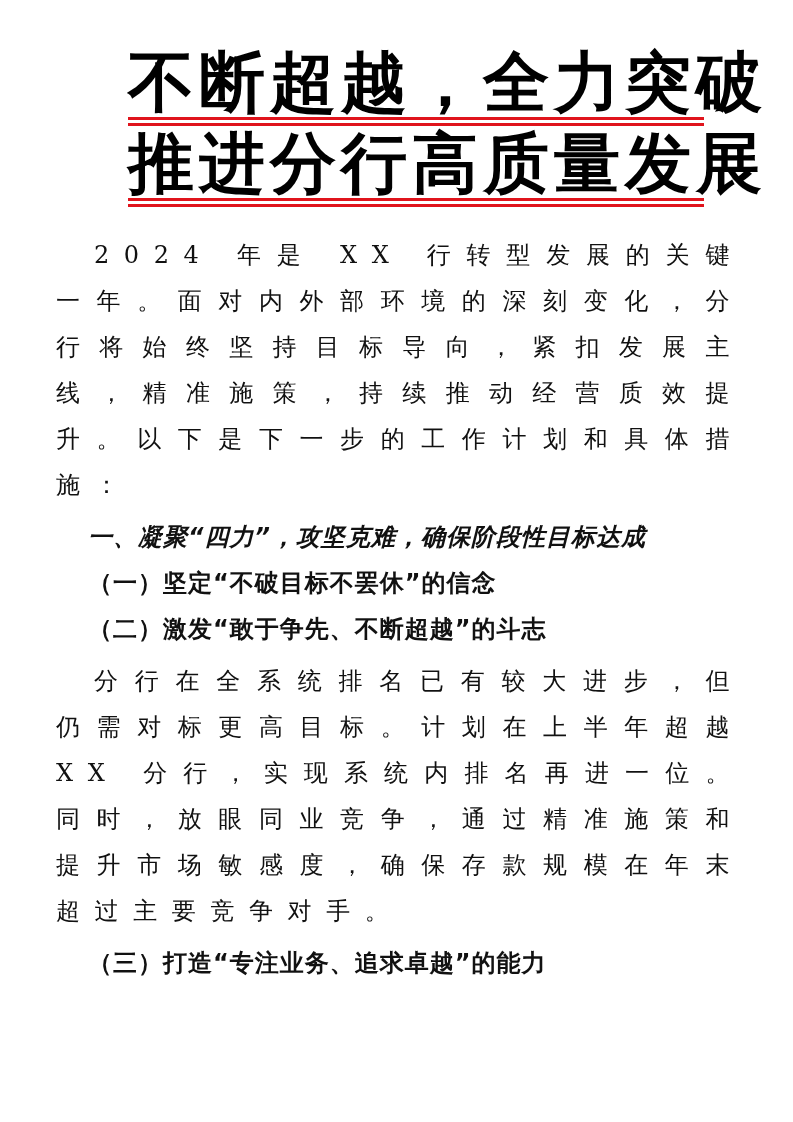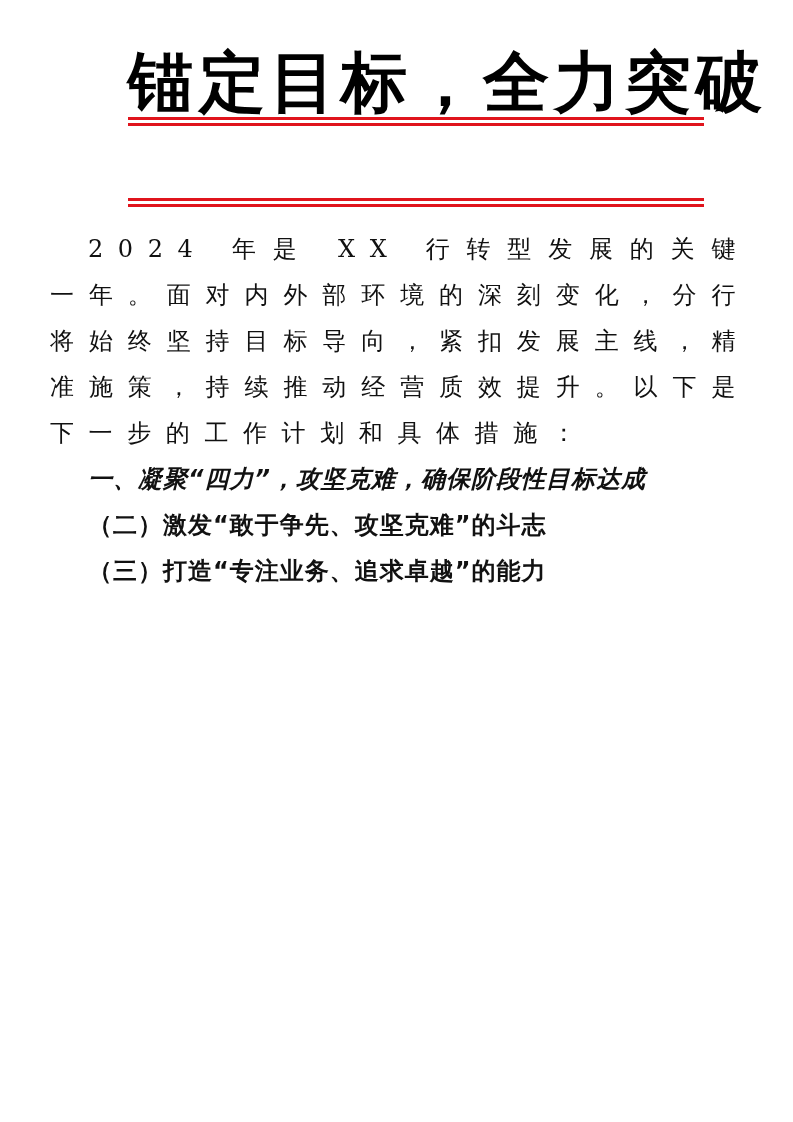--- a/index.html
+++ b/index.html
@@ -57,21 +57,21 @@
       left: 50px;
       top: 226px;
       width: 700px;
       font-family: "DejaVu Serif", "Liberation Serif", serif;
       font-size: 24px;
       line-height: 46px;
       letter-spacing: 14.6px;
       color: #111;
     }
     .para {
-      margin: 0;
+      margin: 6px;
       text-indent: 38px;
       text-align: justify;
       text-align-last: left;
     }
     .h1 {
       margin: 0;
       padding-left: 38px;
       font-family: "DejaVu Sans", "Liberation Sans", sans-serif;
       font-weight: bold;
       font-size: 24px;
@@ -91,35 +91,38 @@
       white-space: nowrap;
     }
   </style>
 </head>
 <body>
 
 <div class="page">
 
   <div class="title-block">
     <div class="title-line">
-      <span class="txt">锚定目标，全力突破</span>
+      <span class="txt">不断超越，全力突破</span>
       <div class="title-underline u1"></div>
       <div class="title-underline u2"></div>
     </div>
     <div class="title-line">
+      <span class="txt">推进分行高质量发展</span>
       <div class="title-underline u1"></div>
       <div class="title-underline u2"></div>
     </div>
   </div>
 
   <div class="body-text">
     <p class="para">2024 年是 XX 行转型发展的关键一年。面对内外部环境的深刻变化，分行将始终坚持目标导向，紧扣发展主线，精准施策，持续推动经营质效提升。以下是下一步的工作计划和具体措施：</p>
 
     <p class="h1">一、凝聚“四力”，攻坚克难，确保阶段性目标达成</p>
 
+    <p class="h2">（一）坚定“不破目标不罢休”的信念</p>
 
-    <p class="h2">（二）激发“敢于争先、攻坚克难”的斗志</p>
+    <p class="h2">（二）激发“敢于争先、不断超越”的斗志</p>
+    <p class="para">分行在全系统排名已有较大进步，但仍需对标更高目标。计划在上半年超越 XX 分行，实现系统内排名再进一位。同时，放眼同业竞争，通过精准施策和提升市场敏感度，确保存款规模在年末超过主要竞争对手。</p>
 
     <p class="h2">（三）打造“专注业务、追求卓越”的能力</p>
 
   </div>
 
 </div>
 
 </body></html>

